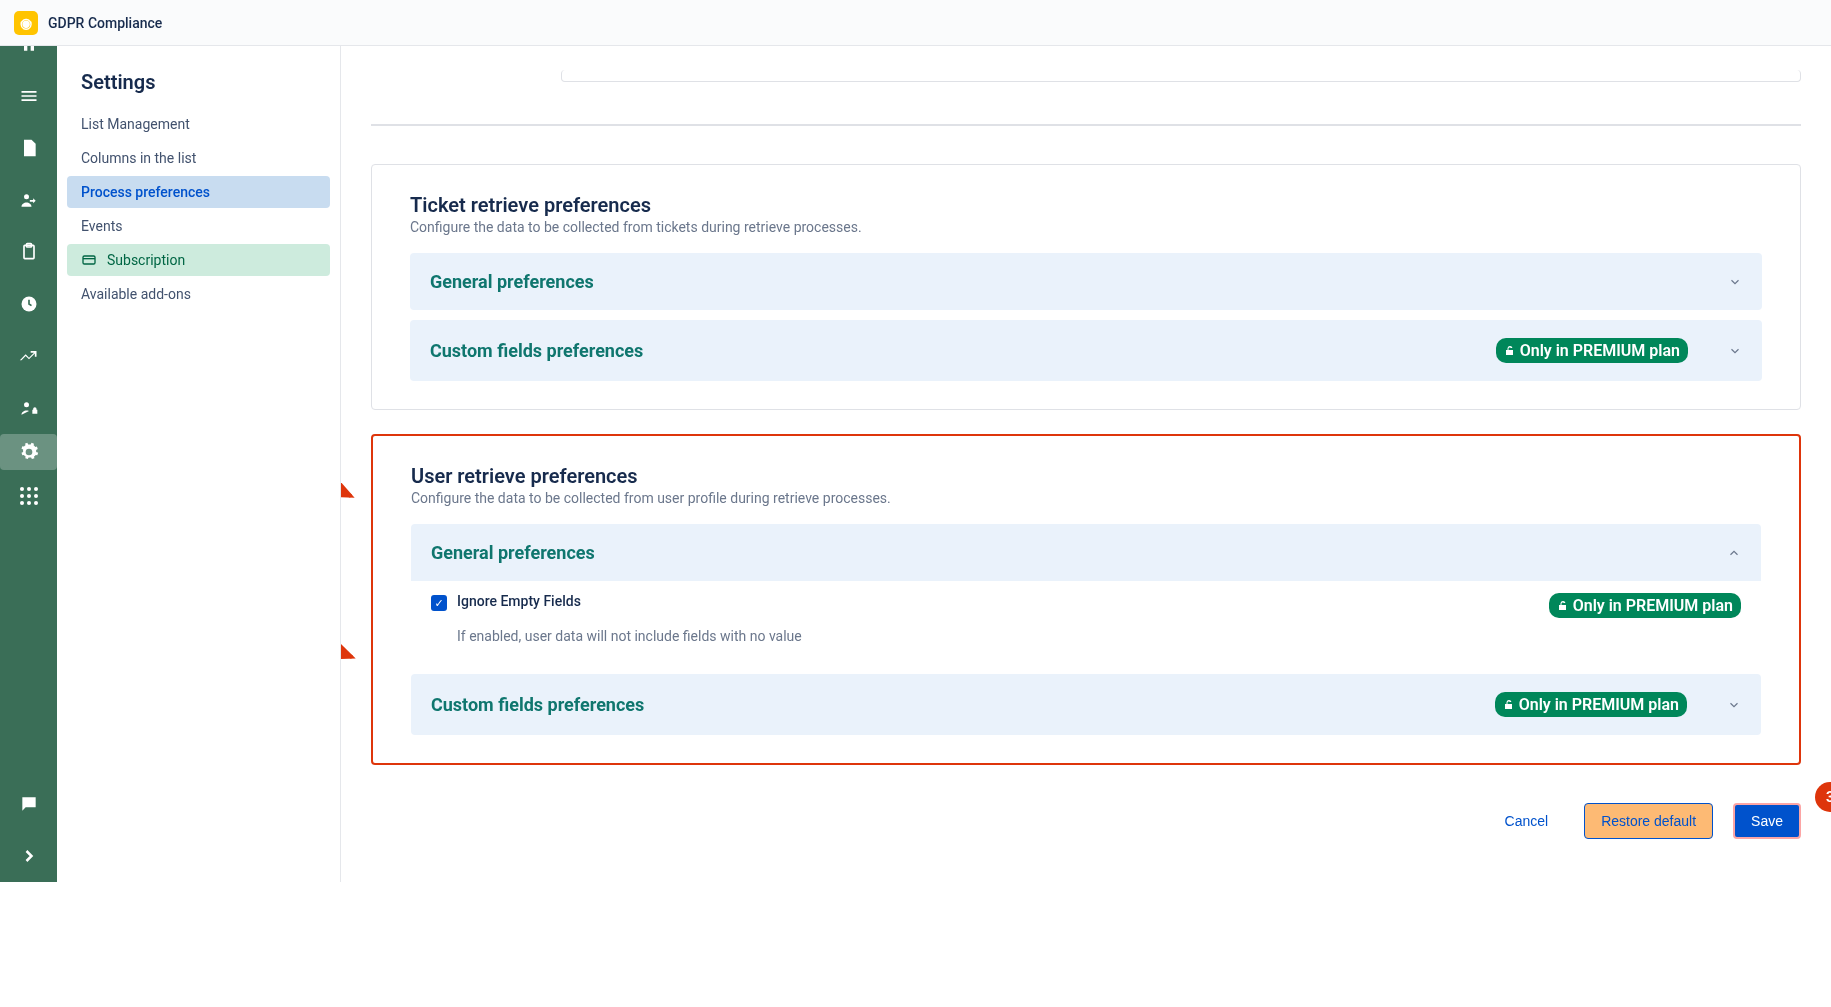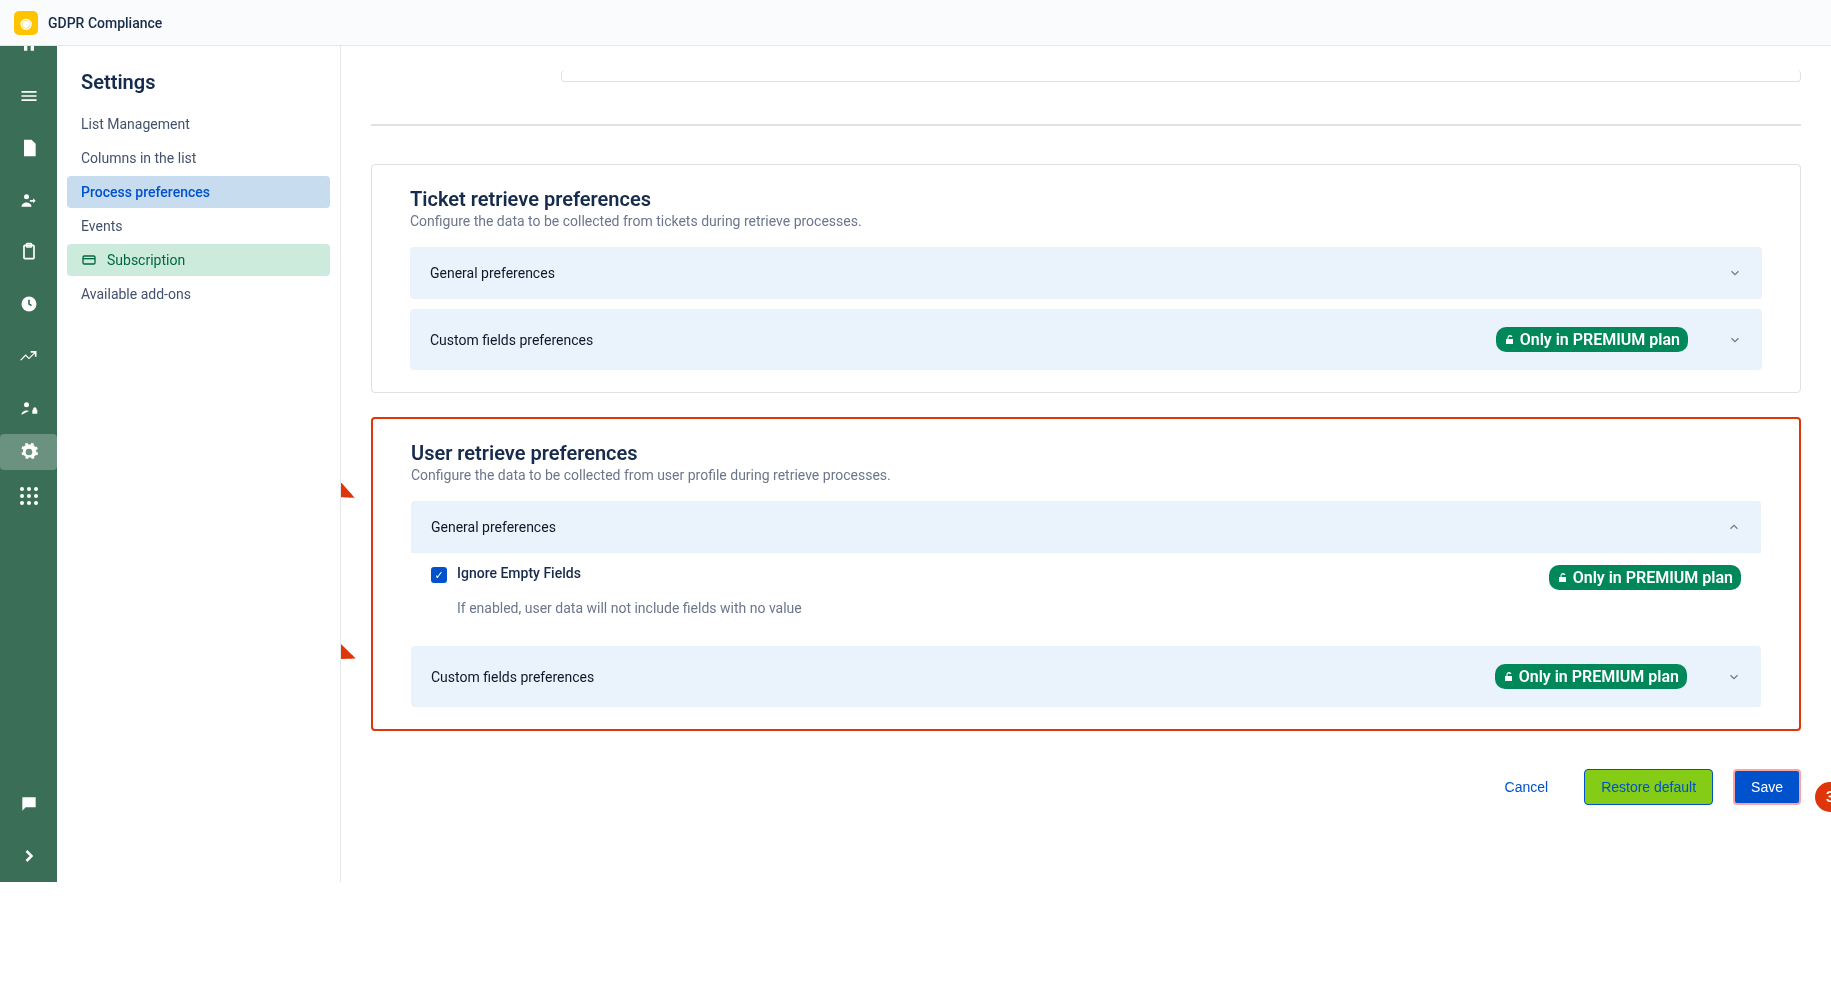--- a/index.html
+++ b/index.html
@@ -26,44 +26,44 @@
   .sidebar { width: 284px; border-right: 1px solid #e5e7eb; padding: 24px 10px; }
   .sidebar h1 { font-size: 20px; font-weight: 600; padding: 0 14px 14px; color: #172b4d; }
   .side-item { display: flex; align-items: flex-end; padding: 8px 14px; font-size: 14px; color: #42526e; border-radius: 4px; cursor: pointer; margin-bottom: 2px;}
   .side-item.active { background: #c8dcf0; color: #0052cc; font-weight: 500;}
   .side-item.sub { background: #cdebdd; color: #006644; }
   .side-item .icn { width:16px;height:16px;margin-right:10px;}
   
   
   .main { flex: 1; padding: 24px 30px; overflow: hidden; position: relative; }
   .placeholder-line { height: 2px; background: #dfe1e6; margin: 42px 0 38px 0; }
-  .card { border: 1px solid #dfe1e6; border-radius: 4px; padding: 22px 38px; margin-bottom: 24px; }
+  .card { border: 1px solid #dfe1e6; border-radius: 4px; padding: 28px 38px; margin-bottom: 24px; }
   .card.highlighted { border: 2px solid #de350b; border-radius: 4px; }
   .section-title { font-size: 20px; font-weight: 600; color: #172b4d; margin-bottom: 2px; }
   .section-desc { font-size: 14px; color: #6b778c; margin-bottom: 18px; }
   
   .panel { background: #eaf2fb; border-radius: 4px; padding: 18px 20px; display: flex; align-items: center; justify-content: space-between; margin-bottom: 10px; cursor: pointer; }
-  .panel-title { font-size: 14px; font-weight: 400; color: #0f172a; }
+  .panel-title { font-size: 18px; font-weight: 700; color: #0f766e; }
   .badge { background: #00875a; color: #fff; font-size: 16px; font-weight: 600; padding: 3px 8px; border-radius: 10px; display: inline-flex; align-items: center; margin-right: 40px;}
   .badge svg { width: 12px; height: 12px; margin-right: 4px;}
   .chev { color: #6b778c; }
   .panel-right { display: flex; align-items: center; }
   
   .panel-body { padding: 12px 20px 30px 20px; }
   .checkrow { display: flex; align-items: flex-start; justify-content: space-between; }
   .checkrow-left { display:flex; align-items:flex-start;}
   .checkbox { width: 16px; height: 16px; background: #0052cc; border-radius: 3px; margin-right: 10px; margin-top: 2px; display:flex;align-items:center;justify-content:center;color:#fff;font-size:11px;}
   .check-label { font-size: 14px; font-weight: 500; color: #172b4d; }
   .check-desc { font-size: 14px; color: #6b778c; margin-top: 19px; }
   
   
   .footer { display: flex; justify-content: flex-end; gap: 20px; padding: 14px 0; }
   .btn { padding: 8px 16px; font-size: 14px; border-radius: 4px; cursor: pointer; font-weight: 500; }
   .btn-link { background: none; border: none; color: #0052cc; }
-  .btn-outline { background: #84cc16; border: 1px solid #0052cc; color: #0052cc; }
+  .btn-outline { background: #fdba74; border: 1px solid #0052cc; color: #0052cc; }
   .btn-primary { background: #0052cc; border: 2px solid #fca5a5; color: #fff; }
 
   
   .anno-circle { position: absolute; width: 30px; height: 30px; background: #de350b; border-radius: 50%; color: #fff; font-weight: bold; display: flex; align-items: center; justify-content: center; font-size: 14px; z-index:10;}
   .arrow { position: absolute; z-index: 9; }
 </style>
 </head>
 <body>
 
 <div class="topbar">

